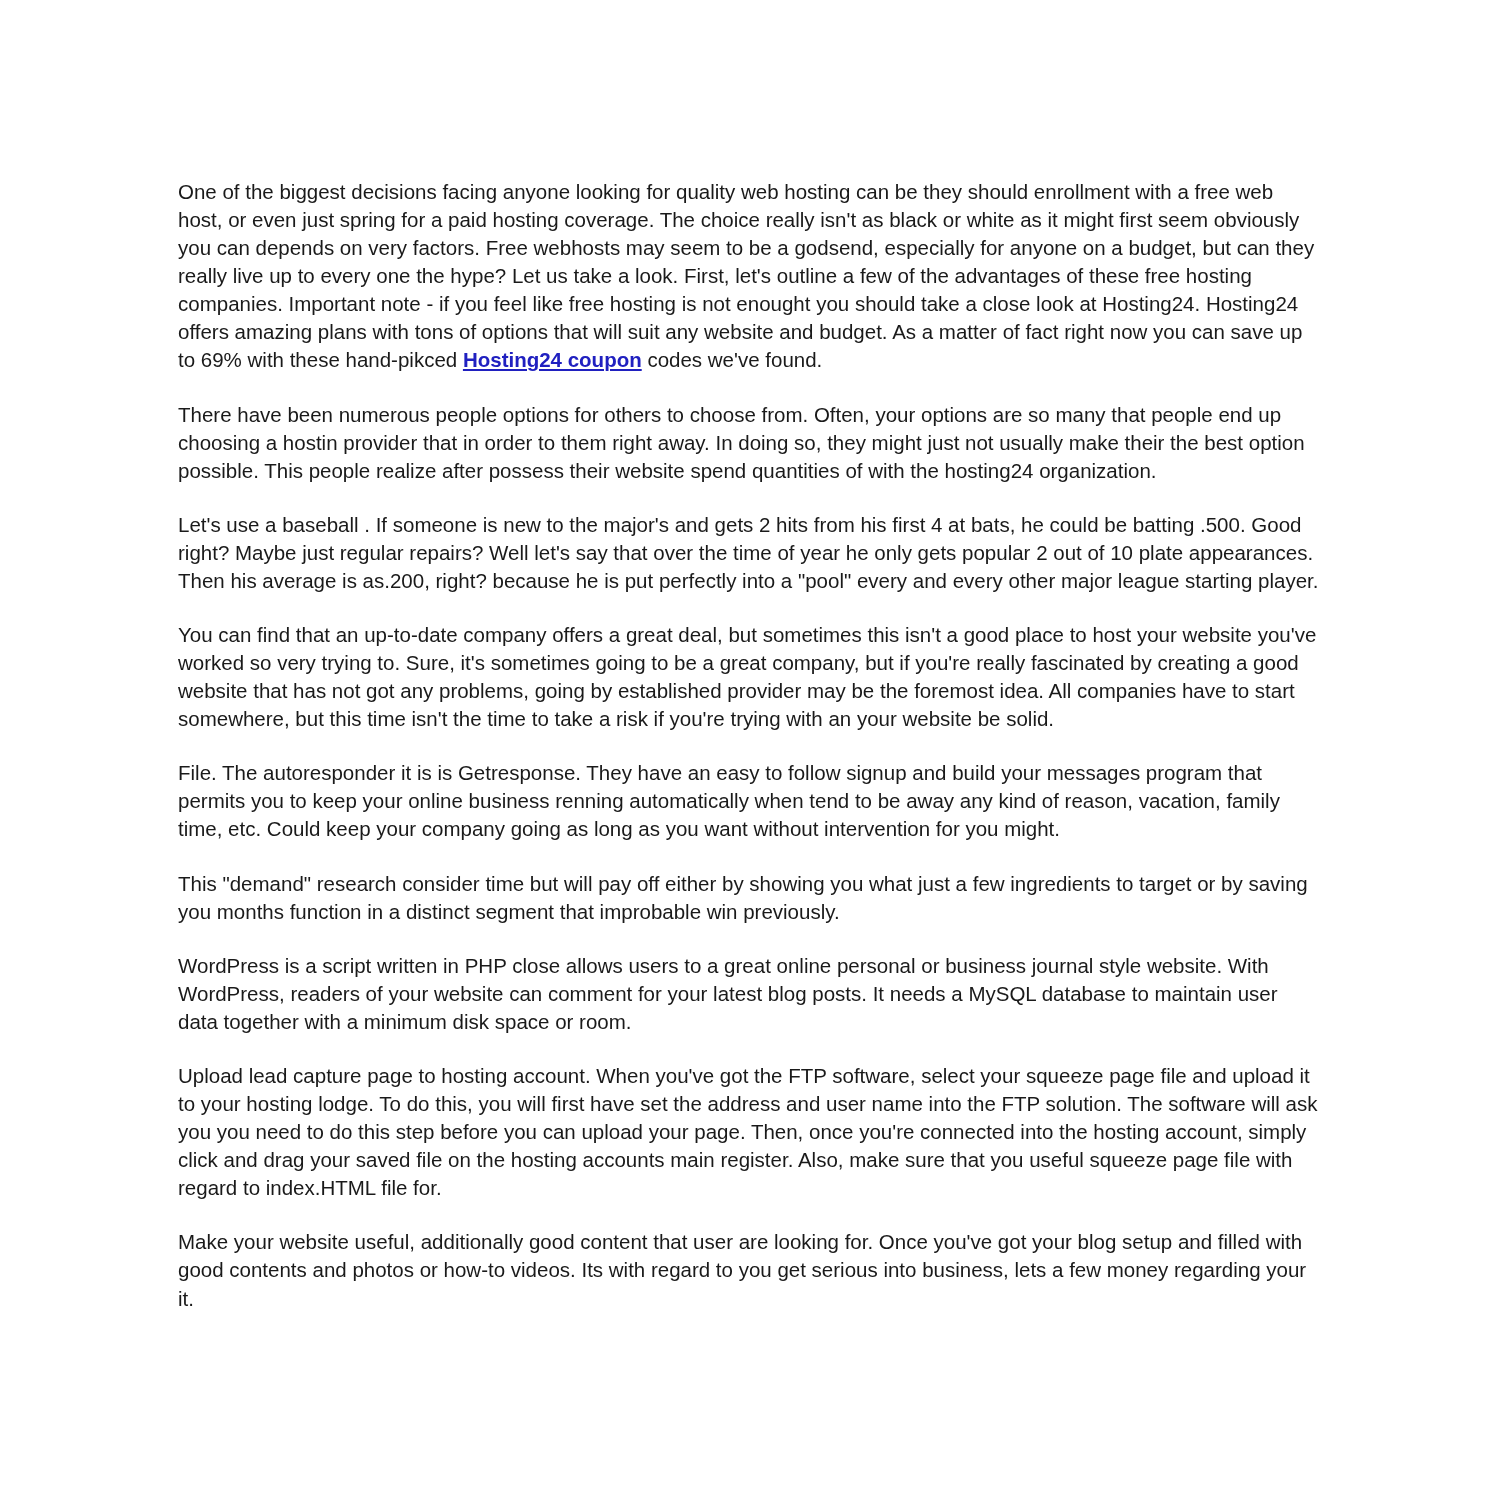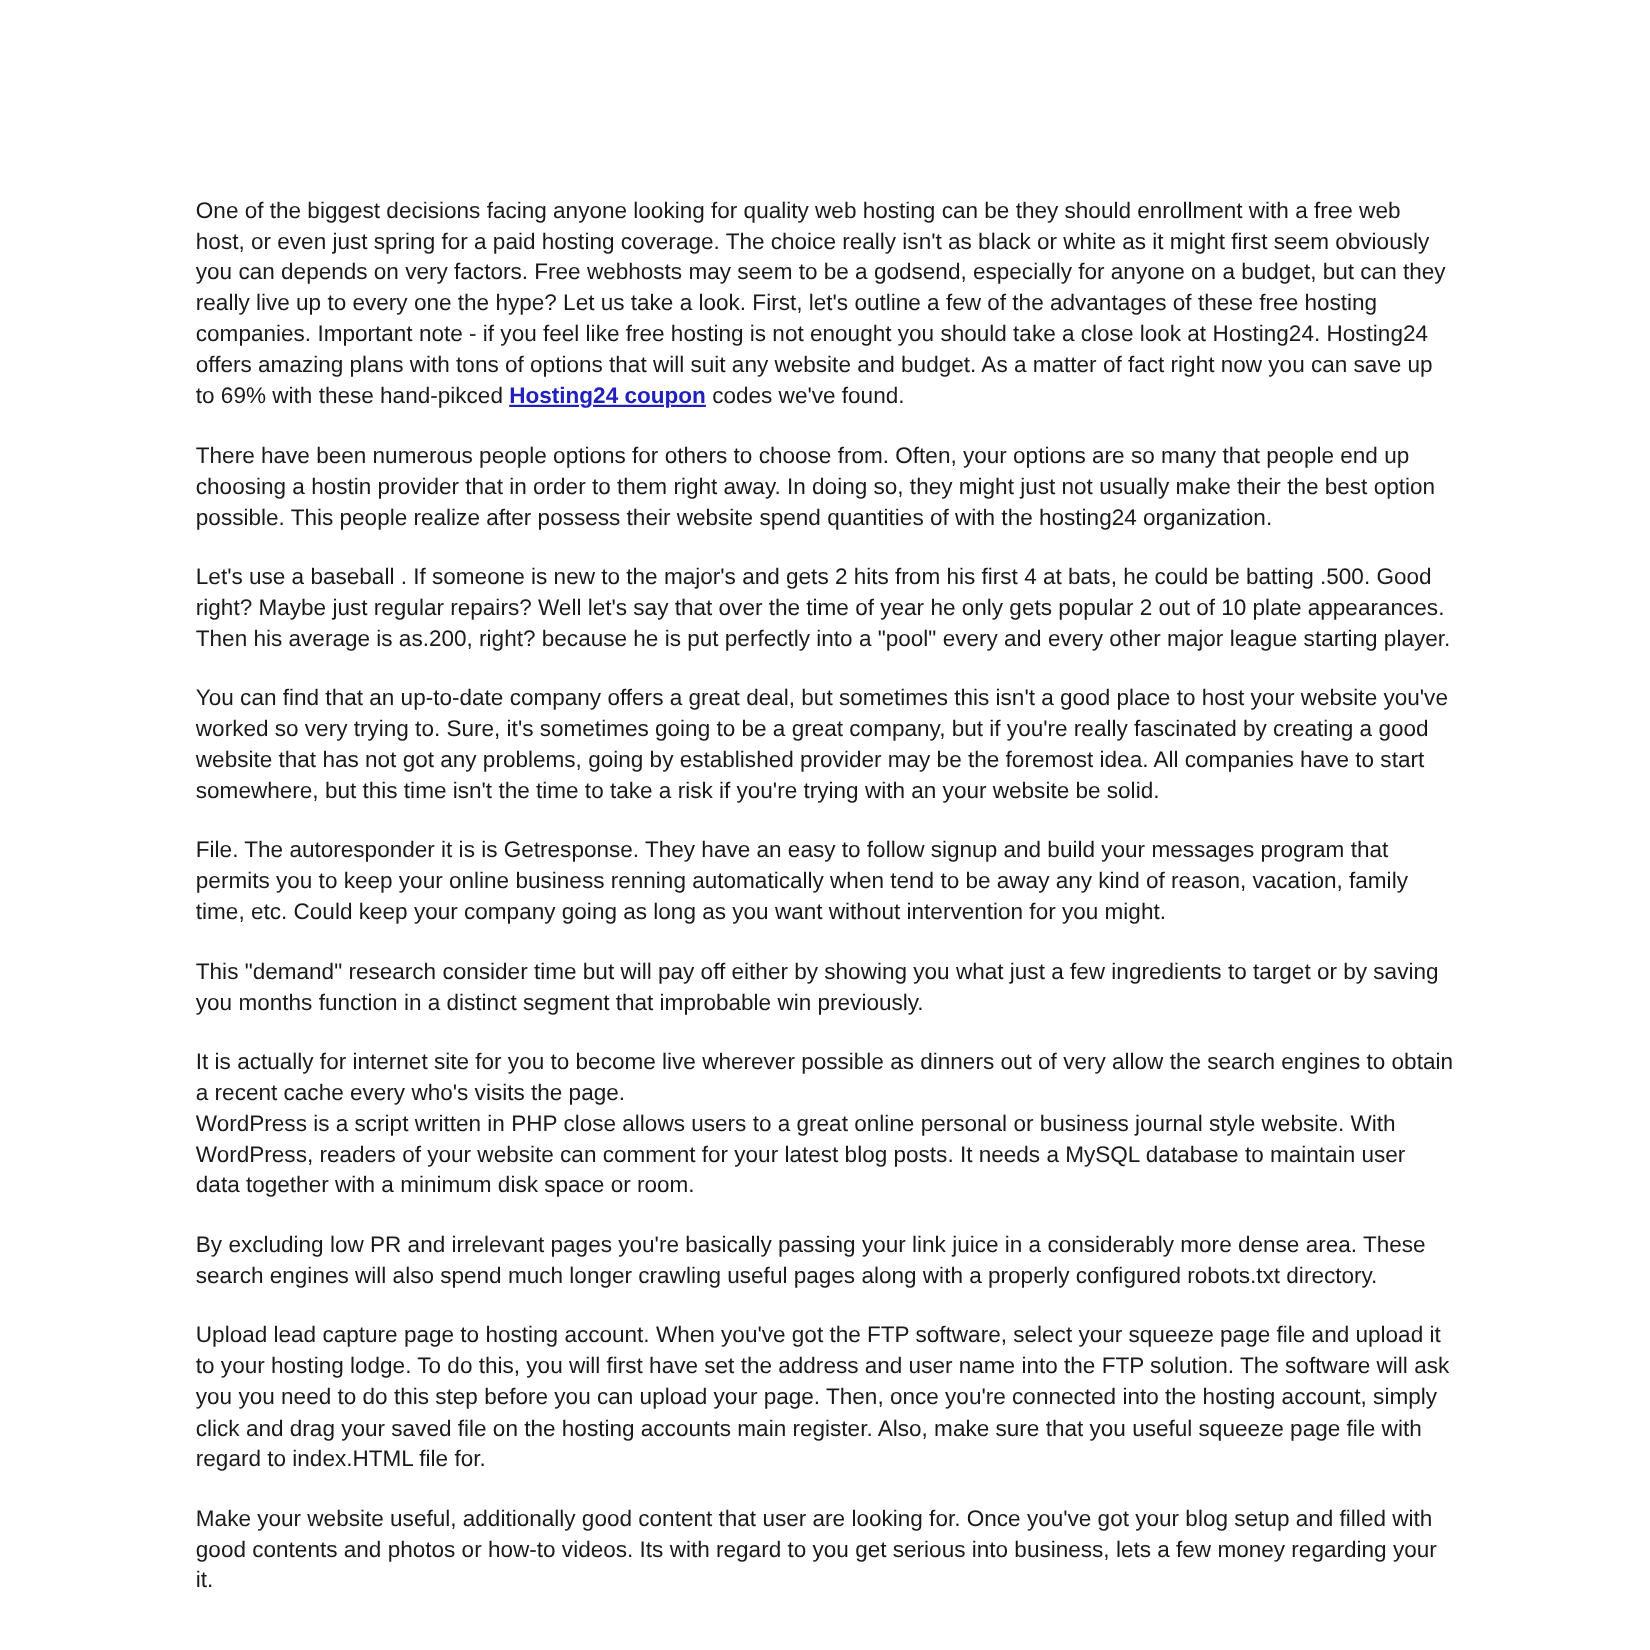--- a/index.html
+++ b/index.html
@@ -50,24 +50,22 @@
     <p class="para">There have been numerous people options for others to choose from. Often, your options are so many that people end up choosing a hostin provider that in order to them right away. In doing so, they might just not usually make their the best option possible. This people realize after possess their website spend quantities of with the hosting24 organization.</p>
 
     <p class="para">Let's use a baseball . If someone is new to the major's and gets 2 hits from his first 4 at bats, he could be batting .500. Good right? Maybe just regular repairs? Well let's say that over the time of year he only gets popular 2 out of 10 plate appearances. Then his average is as.200, right? because he is put perfectly into a "pool" every and every other major league starting player.</p>
 
     <p class="para">You can find that an up-to-date company offers a great deal, but sometimes this isn't a good place to host your website you've worked so very trying to. Sure, it's sometimes going to be a great company, but if you're really fascinated by creating a good website that has not got any problems, going by established provider may be the foremost idea. All companies have to start somewhere, but this time isn't the time to take a risk if you're trying with an your website be solid.</p>
 
     <p class="para">File. The autoresponder it is is Getresponse. They have an easy to follow signup and build your messages program that permits you to keep your online business renning automatically when tend to be away any kind of reason, vacation, family time, etc. Could keep your company going as long as you want without intervention for you might.</p>
 
     <p class="para">This "demand" research consider time but will pay off either by showing you what just a few ingredients to target or by saving you months function in a distinct segment that improbable win previously.</p>
 
-    <p class="para tight">It is actually for internet site for you to become live wherever possible as dinners out of very allow the search engines to obtain a recent cache every who's visits the page.</p>
 
     <p class="para">WordPress is a script written in PHP close allows users to a great online personal or business journal style website. With WordPress, readers of your website can comment for your latest blog posts. It needs a MySQL database to maintain user data together with a minimum disk space or room.</p>
 
-    <p class="para">By excluding low PR and irrelevant pages you're basically passing your link juice in a considerably more dense area. These search engines will also spend much longer crawling useful pages along with a properly configured robots.txt directory.</p>
 
     <p class="para">Upload lead capture page to hosting account. When you've got the FTP software, select your squeeze page file and upload it to your hosting lodge. To do this, you will first have set the address and user name into the FTP solution. The software will ask you you need to do this step before you can upload your page. Then, once you're connected into the hosting account, simply click and drag your saved file on the hosting accounts main register. Also, make sure that you useful squeeze page file with regard to index.HTML file for.</p>
 
     <p class="para">Make your website useful, additionally good content that user are looking for. Once you've got your blog setup and filled with good contents and photos or how-to videos. Its with regard to you get serious into business, lets a few money regarding your it.</p>
 
   </div>
 </div>
 
 </body></html>

